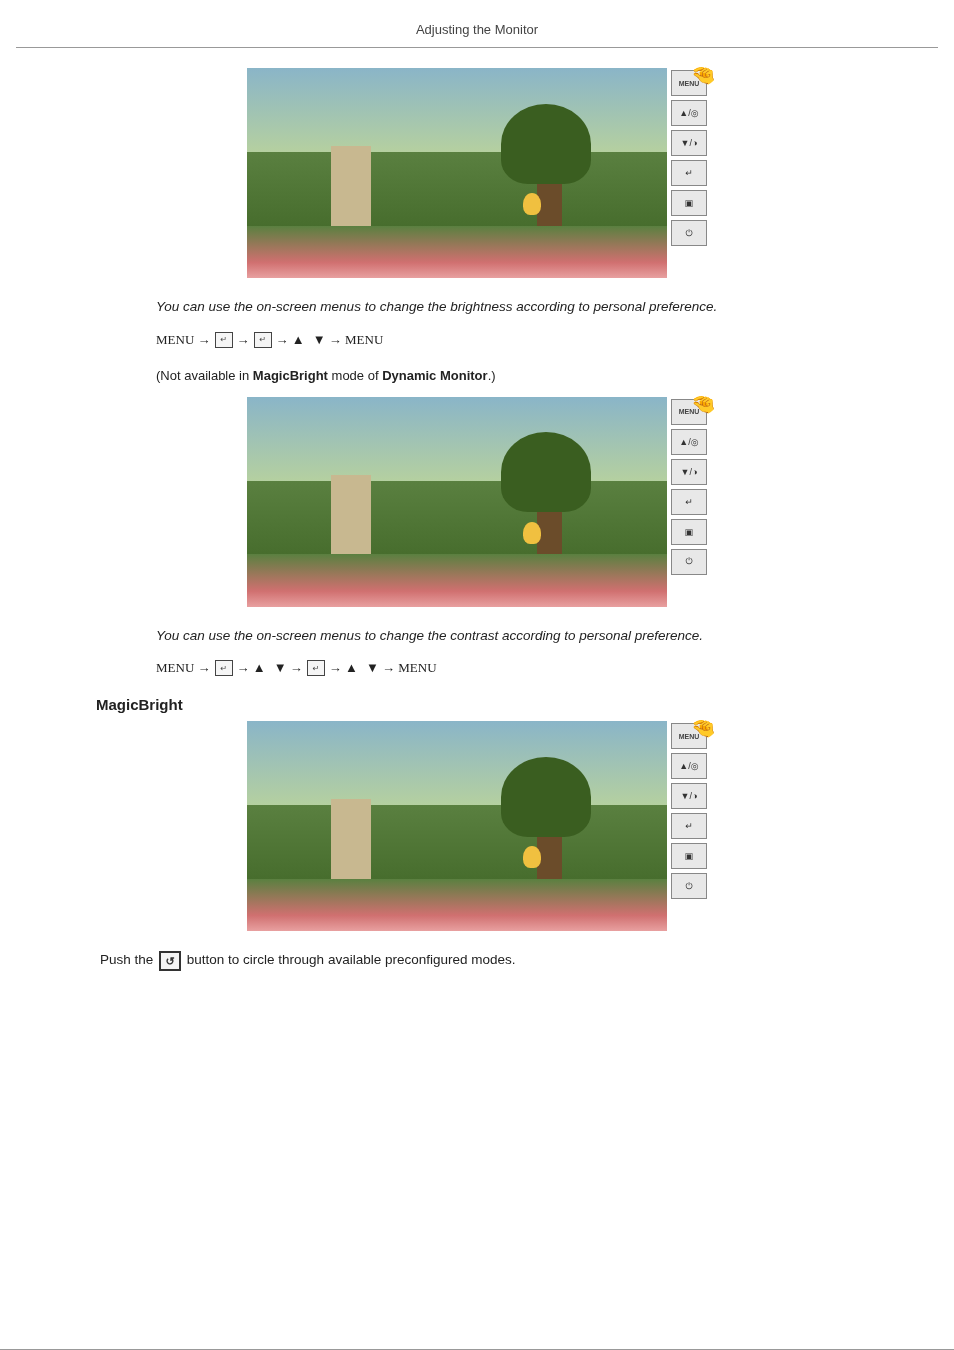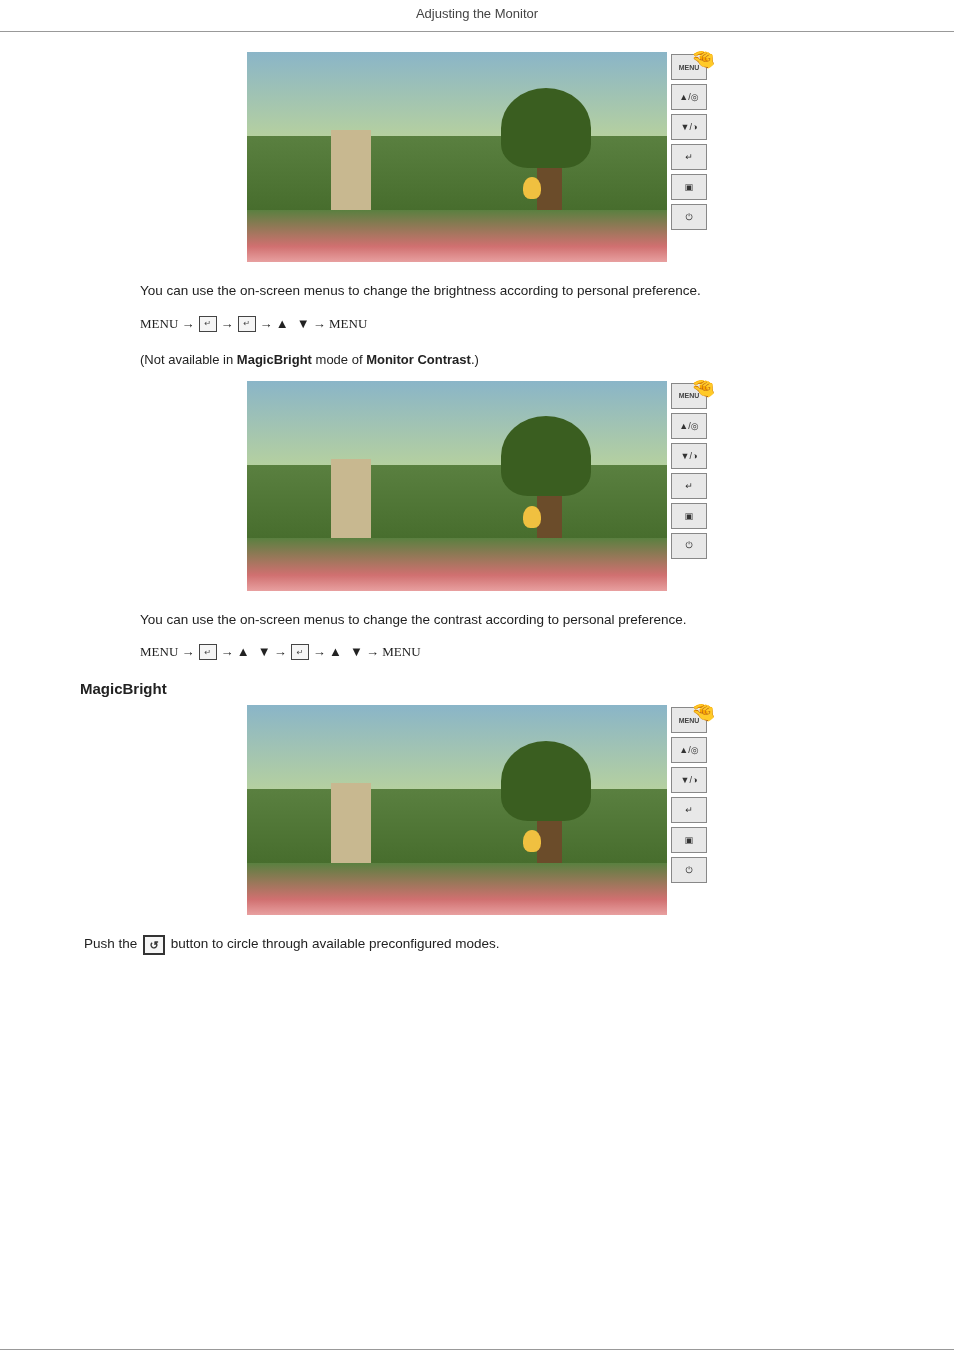--- a/index.html
+++ b/index.html
@@ -9,21 +9,21 @@
       background: #ffffff;
       font-family: Arial, sans-serif;
       font-size: 14px;
       color: #222;
       position: relative;
     }
 
     .page-container {
       width: 954px;
       min-height: 1350px;
-      padding: 0;
+      padding: 16px;
       position: relative;
     }
 
     .header-title {
       text-align: center;
       font-size: 13px;
       color: #444;
       padding: 6px 0 10px 0;
       border-bottom: 1px solid #999;
       margin-bottom: 20px;
@@ -148,20 +148,21 @@
       right: -10px;
       font-size: 20px;
     }
 
     
     .text-block {
       margin: 10px 0 14px 60px;
       font-size: 13.5px;
       line-height: 1.6;
       color: #222;
+      font-style: italic;
     }
 
     .menu-line {
       margin: 8px 0 20px 60px;
       font-size: 13px;
       color: #222;
       display: flex;
       align-items: center;
       gap: 4px;
       font-family: Liberation Serif, serif;
@@ -273,21 +274,21 @@
       <span class="inline-btn">↵</span>
       <span>→</span>
       <span class="inline-btn">↵</span>
       <span>→ ▲</span>
       <span> </span>
       <span>▼ → MENU</span>
     </div>
 
 
     <div class="note-text">
-      (Not available in <span class="highlight-text">MagicBright</span> mode of <span class="highlight-text">Monitor Contrast</span>.)
+      (Not available in <span class="highlight-text">MagicBright</span> mode of <span class="highlight-text">Dynamic Monitor</span>.)
     </div>
 
     <div class="image-group">
       <div class="monitor-image">
         <div class="sky"></div>
         <div class="ground"></div>
         <div class="pagoda"></div>
         <div class="tree-trunk"></div>
         <div class="tree-top"></div>
         <div class="flowers"></div>

